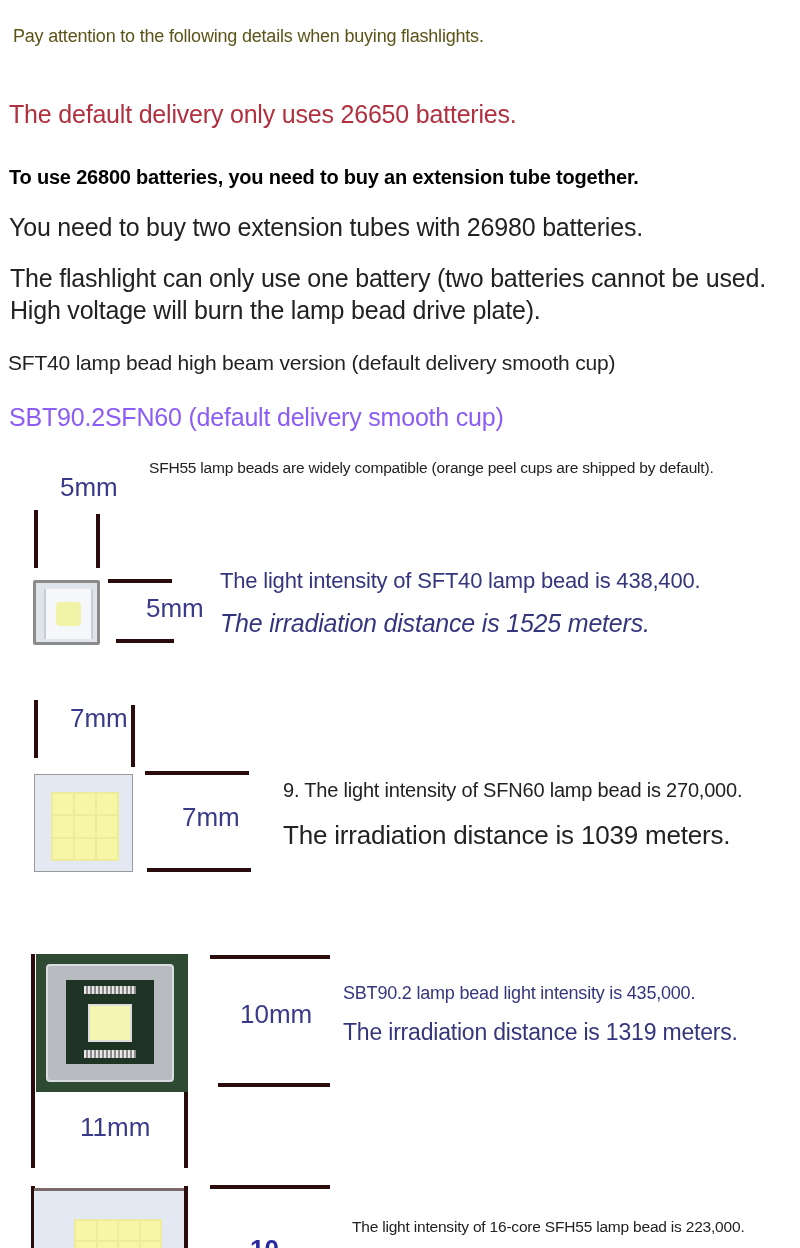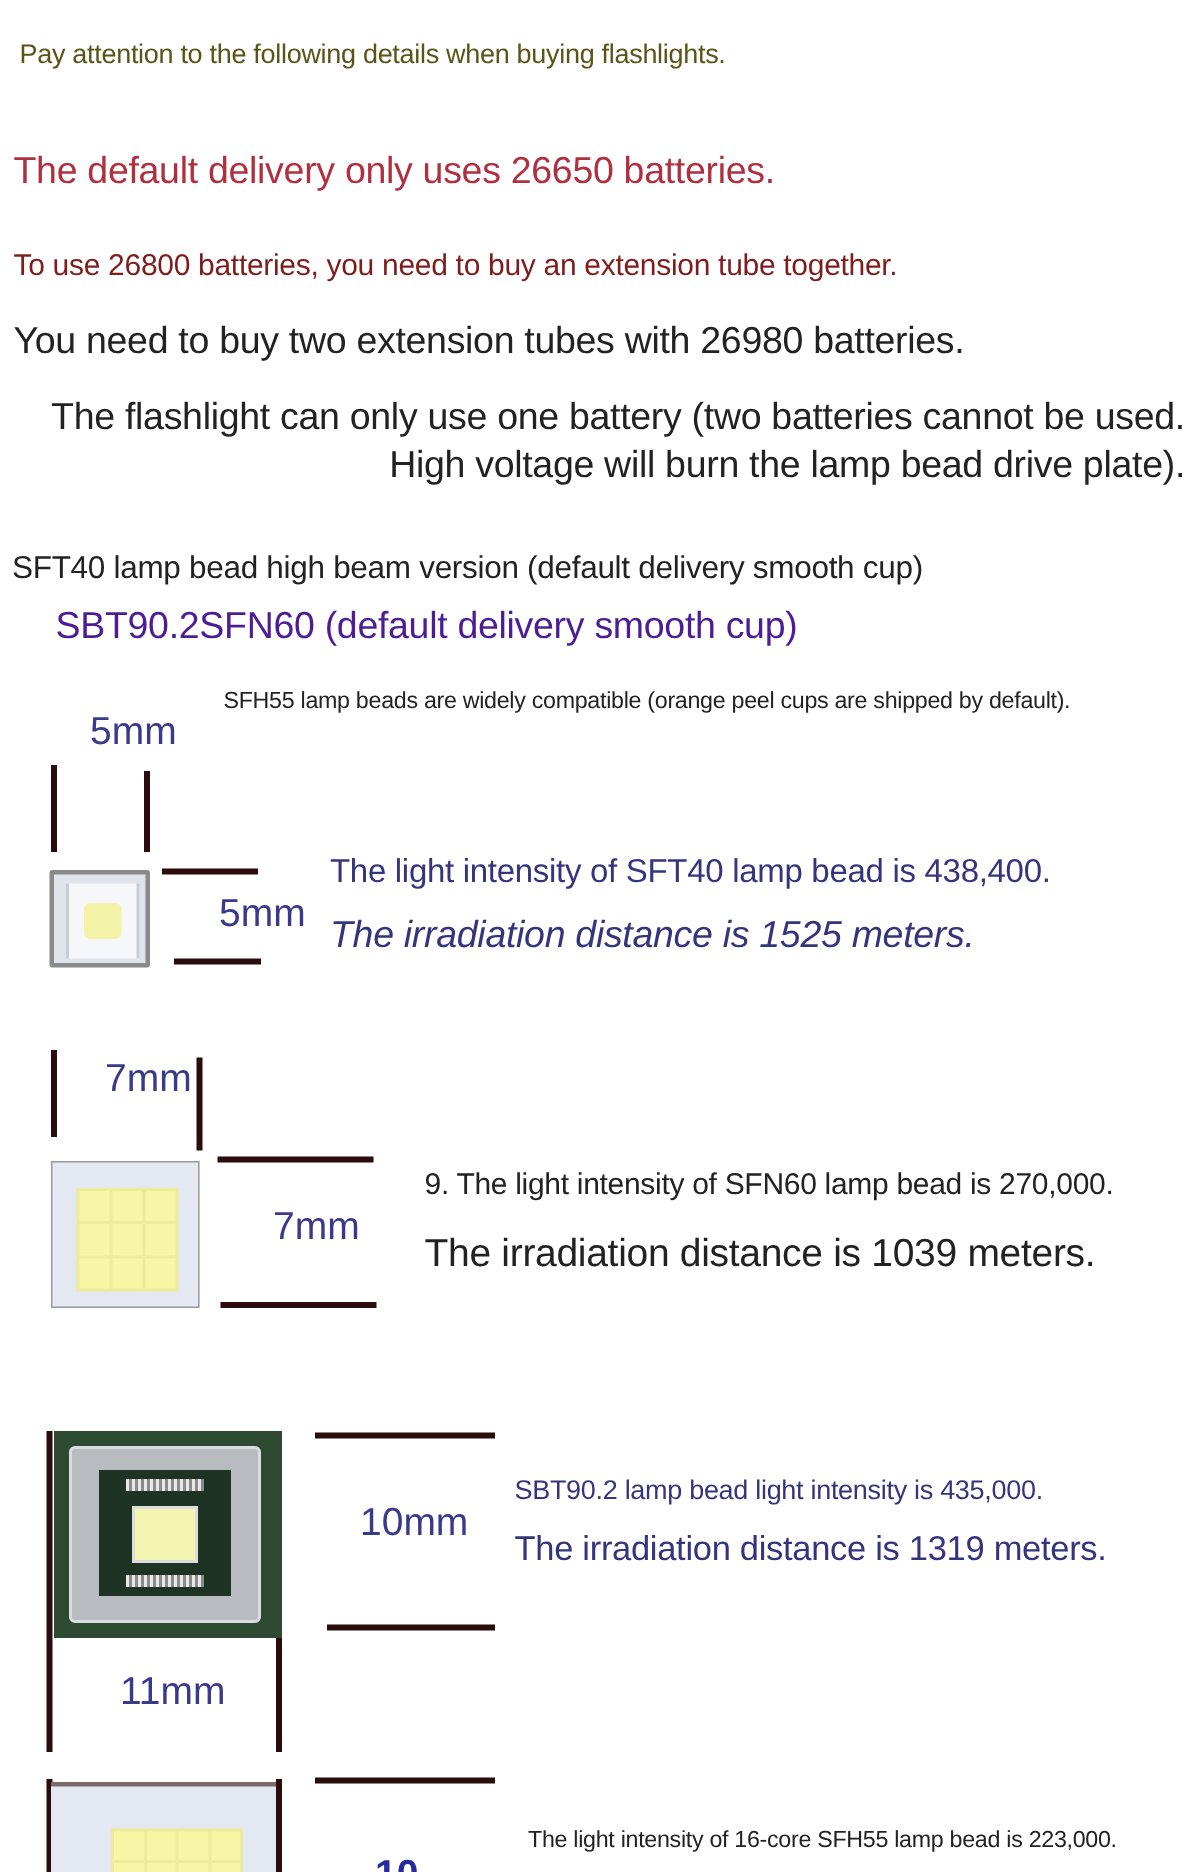--- a/index.html
+++ b/index.html
@@ -2,21 +2,21 @@
 <html><head>
 <meta charset="utf-8">
 <style>
   html, body { margin:0; padding:0; }
   body {
     width:800px; height:1248px; overflow:hidden; position:relative;
     background:#ffffff;
     font-family:"Liberation Sans", "DejaVu Sans", sans-serif;
   }
   .t { position:absolute; white-space:nowrap; margin:0; letter-spacing:-0.2px; }
-  .t.wrap { white-space:normal;text-align:right; }
+  .t.wrap { white-space:normal; }
   .bar-v { position:absolute; width:4px; background:#2a0c0c; }
   .bar-h { position:absolute; height:4px; background:#2a0c0c; }
   .dim { position:absolute; color:#3a3a8a; font-size:26px;margin-left:28px; }
   .blue { color:#35357e; }
   .chip { position:absolute; box-sizing:border-box; }
   .chip-sft40 {
     left:33px; top:580px; width:67px; height:65px;
     background:#dfe3ea; border:3px solid #8a8a8a; border-radius:2px;
   }
   .chip-sft40 .inner {
@@ -68,29 +68,29 @@
     grid-template-columns:repeat(4,1fr); grid-template-rows:repeat(2,1fr);
   }
 </style>
 </head>
 <body>
 
 <p class="t" style="left:13px; top:26px; font-size:18px; color:#5a5418;">Pay attention to the following details when buying flashlights.</p>
 
 <p class="t" style="left:9px; top:100px; font-size:25px; color:#b03040;">The default delivery only uses 26650 batteries.</p>
 
-<p class="t" style="left:9px; top:166px; font-size:20px; color:#7f1d1d;">To use 26800 batteries, you need to buy an extension tube together.</p>
+<p class="t" style="left:9px; top:166px; font-size:20px; color:#000000;font-weight:bold;">To use 26800 batteries, you need to buy an extension tube together.</p>
 
 <p class="t" style="left:9px; top:213px; font-size:25px; color:#222;text-align:center;">You need to buy two extension tubes with 26980 batteries.</p>
 
 <p class="t wrap" style="left:10px; top:262px; width:780px; font-size:25px; line-height:32px; color:#222;">The flashlight can only use one battery (two batteries cannot be used. High voltage will burn the lamp bead drive plate).</p>
 
-<p class="t" style="left:8px; top:367px; font-size:21px; color:#222;">SFT40 lamp bead high beam version (default delivery smooth cup)</p>
+<p class="t" style="left:8px; top:351px; font-size:21px; color:#222;">SFT40 lamp bead high beam version (default delivery smooth cup)</p>
 
-<p class="t" style="left:9px; top:403px; font-size:25px; color:#4c1d95;margin-left:28px;">SBT90.2SFN60 (default delivery smooth cup)</p>
+<p class="t" style="left:9px; top:403px; font-size:25px; color:#8b5cf6;">SBT90.2SFN60 (default delivery smooth cup)</p>
 
 <p class="t" style="left:149px; top:459px; font-size:15.5px; color:#222;">SFH55 lamp beads are widely compatible (orange peel cups are shipped by default).</p>
 
 <div>
   <span class="dim" style="left:32px; top:472px;">5mm</span>
   <div class="bar-v" style="left:34px; top:510px; height:58px;"></div>
   <div class="bar-v" style="left:96px; top:514px; height:54px;"></div>
   <div class="chip chip-sft40">
     <div class="inner"></div>
       <div class="die"></div>

